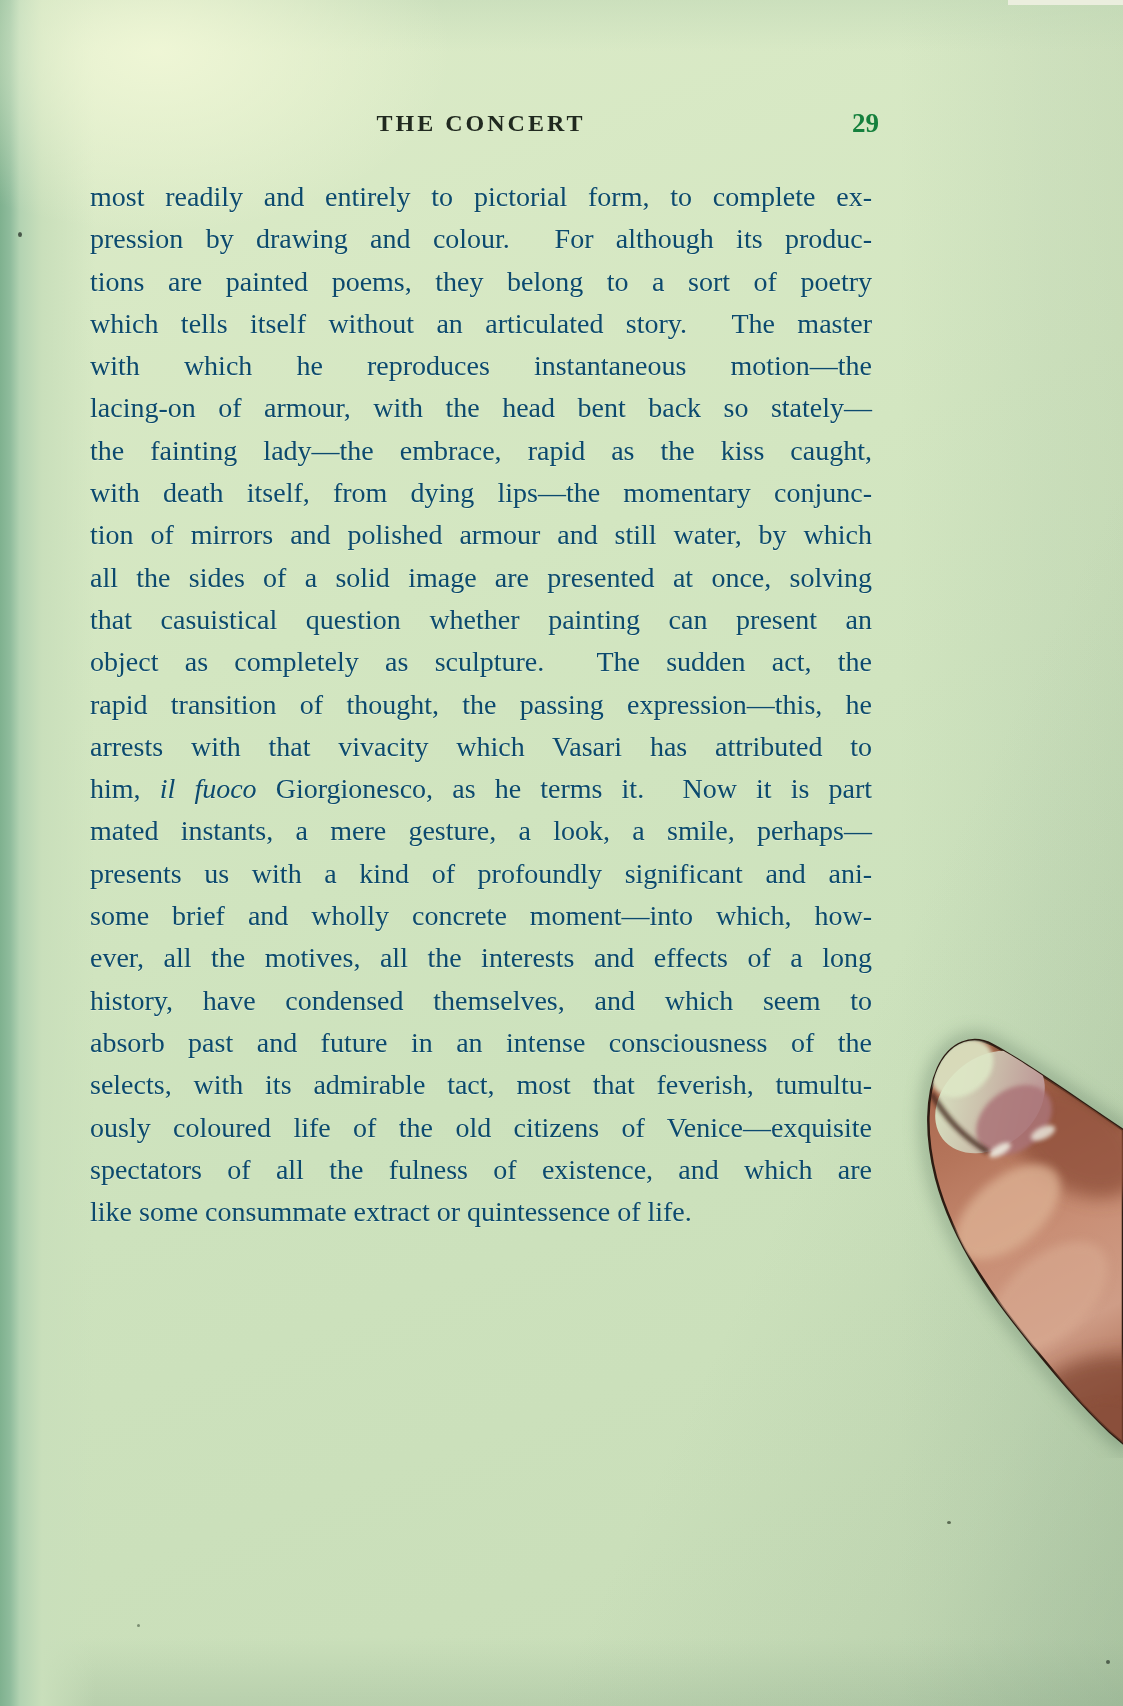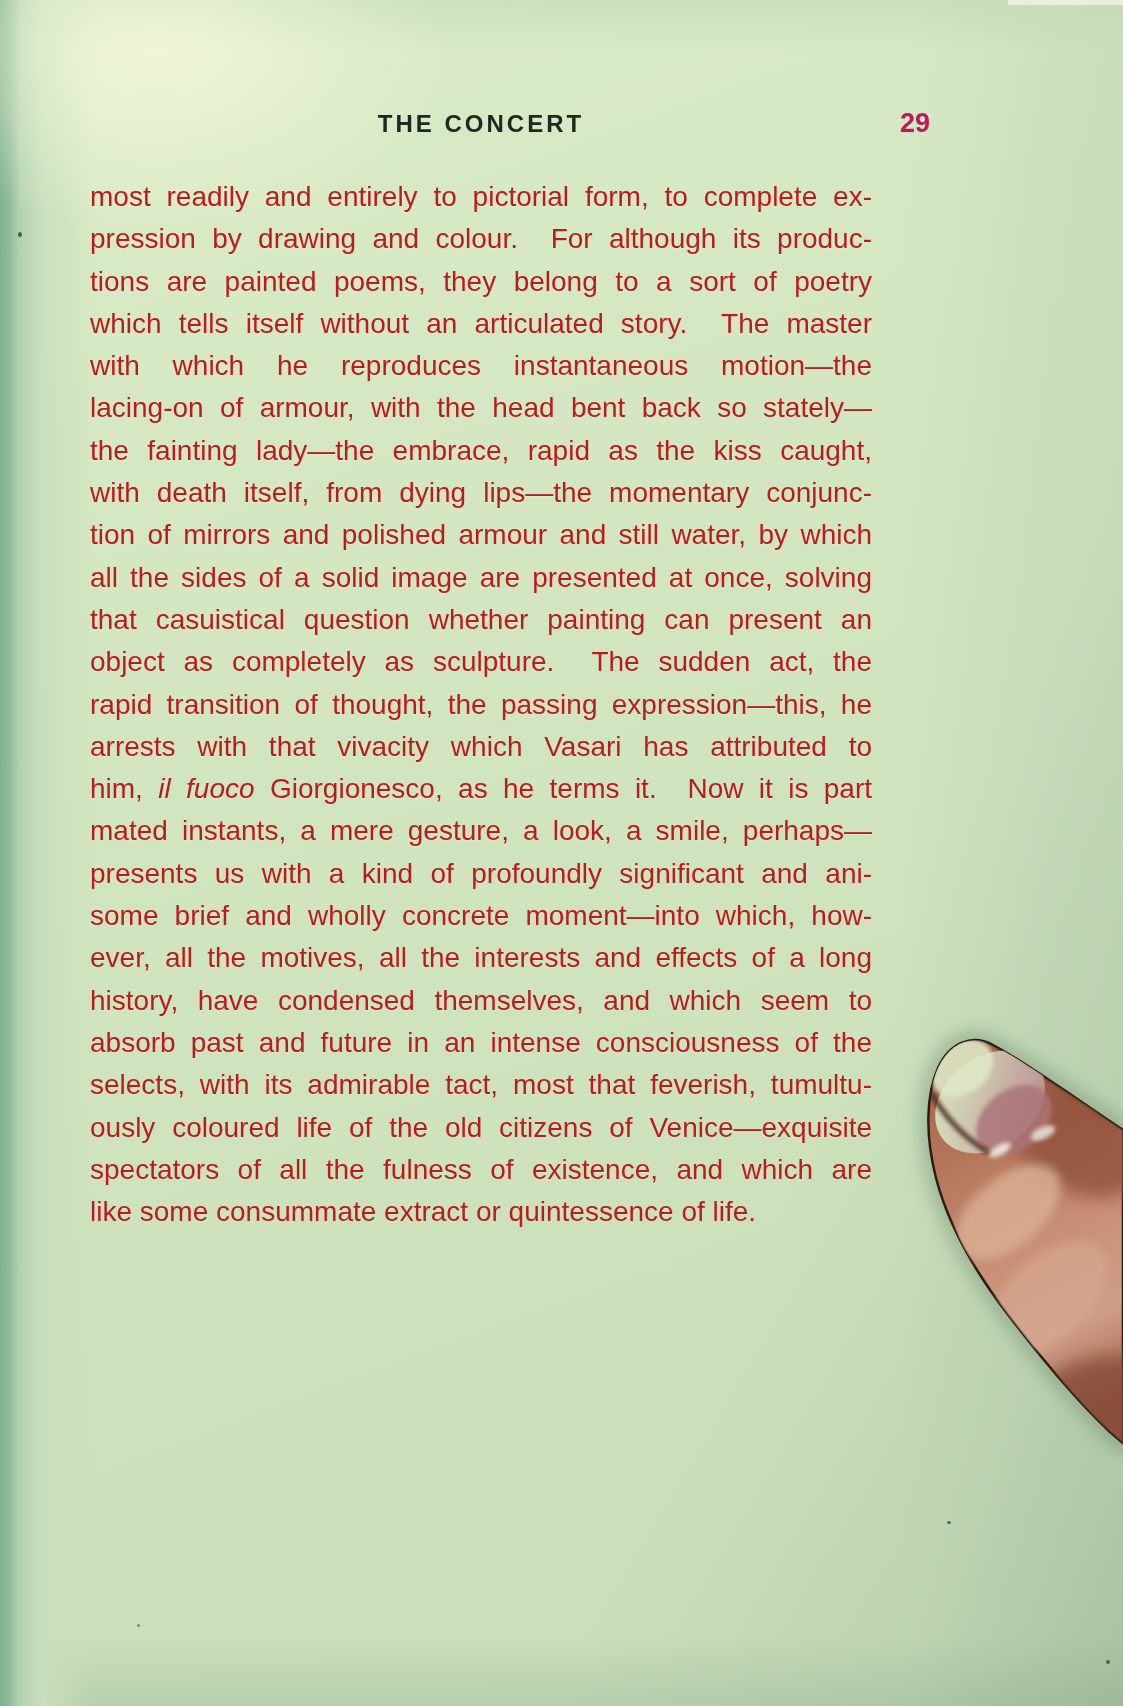--- a/index.html
+++ b/index.html
@@ -2,21 +2,21 @@
 <html><head>
 <meta charset="utf-8">
 <style>
   html,body { margin:0; padding:0; }
   .screen {
     position: relative;
     width: 1123px;
     height: 1706px;
     overflow: hidden;
     background: #cfe3bf;
-    font-family: Liberation Sans, sans-serif;
+    font-family: Liberation Serif, serif;
   }
   
   .paper {
     position: absolute; inset: 0;
     background:
       radial-gradient(ellipse 420px 260px at 14% 3%, rgba(242,248,216,0.85), rgba(242,248,216,0) 70%),
       linear-gradient(to right, #7fb18f 0px, #8fbc9c 10px, #b3d3b2 20px, #c9dfbb 42px, rgba(211,230,193,0) 95px),
       linear-gradient(115deg, rgba(0,0,0,0) 70%, rgba(130,160,130,0.16) 88%, rgba(110,145,115,0.28) 100%),
       linear-gradient(to bottom, rgba(190,214,180,0.5) 0%, rgba(190,214,180,0) 3%, rgba(190,214,180,0) 96%, rgba(150,178,148,0.35) 100%),
       linear-gradient(to right, rgba(0,0,0,0) 80%, rgba(150,176,150,0.14) 93%, rgba(160,184,152,0.22) 100%),
@@ -29,28 +29,27 @@
   .speck { position: absolute; border-radius: 50%; }
 
   .running-head {
     position: absolute; left: 90px; top: 110px; width: 782px;
     text-align: center;
     font-size: 24px; font-weight: bold; letter-spacing: 3px;
     color: #20291f;
   }
   .folio {
     position: absolute; left: 852px; top: 108px; width: 78px;
-    text-align: right;
     font-size: 27px; font-weight: bold;
-    color: #be185d;
+    color: #15803d;
   }
   .body-text {
     position: absolute; left: 90px; top: 176px; width: 782px;
     font-size: 28px; line-height: 42.3px;
-    color: #b91c1c;
+    color: #0c4a6e;
     text-shadow: 0 1px 0 rgba(244,250,228,0.4);
   }
   .body-text .line { text-align: justify; text-align-last: justify; white-space: normal; }
   .body-text .line.last { text-align-last: left; }
   .body-text .it { font-style: italic; }
 
   .thumb-svg { position: absolute; left: 850px; top: 1008px; }
 </style>
 </head>
 <body>

